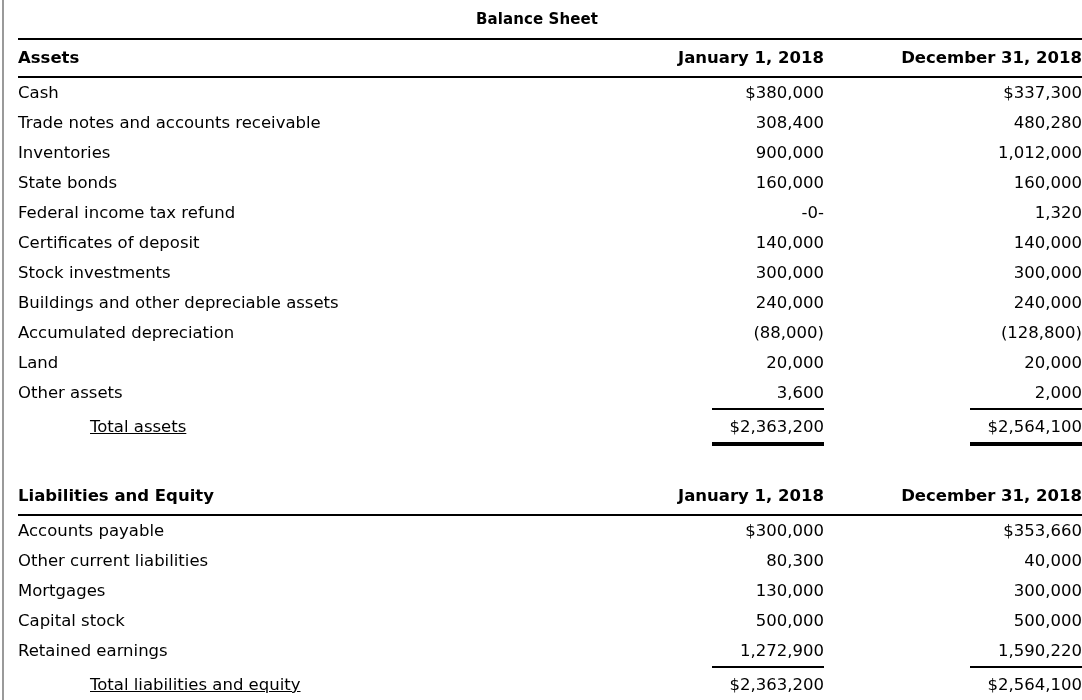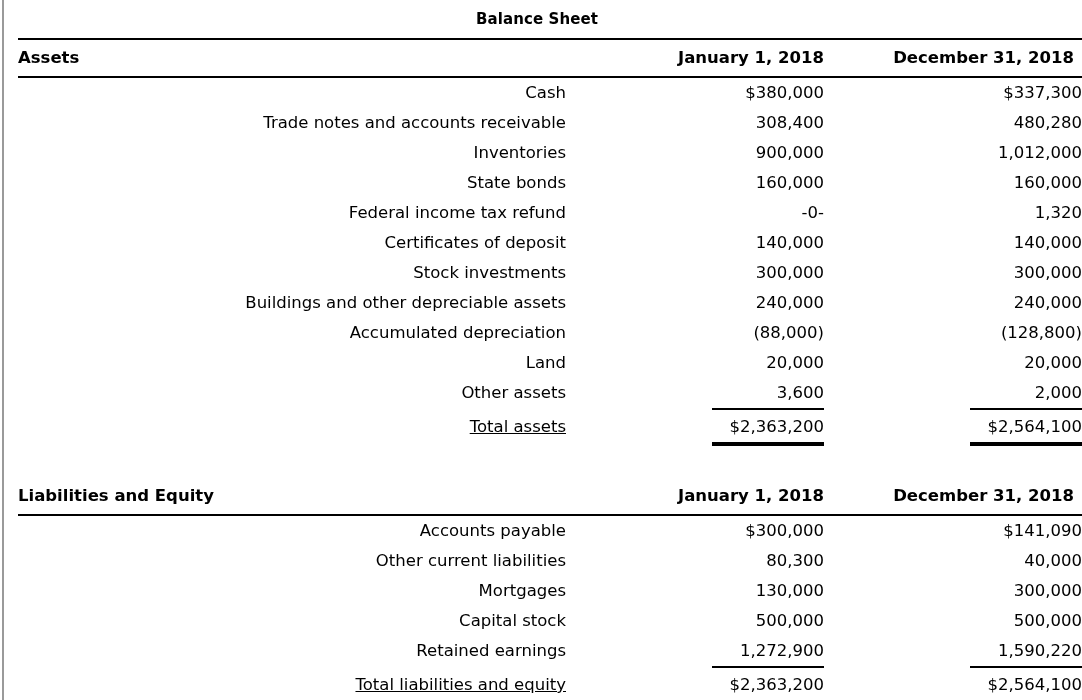--- a/index.html
+++ b/index.html
@@ -74,21 +74,21 @@
 
   
   tr.head-row th {
     font-weight: bold;
     font-size: 16.5px;
     height: 36px;
     line-height: 30px;
     white-space: nowrap;
   }
   tr.head-row th.lbl { text-align: left; }
-  tr.head-row th.val { text-align: right; padding-right: 8px; }
+  tr.head-row th.val { text-align: right; padding-right: 0px; }
   tr.head-row th.val.v1 { padding-right: 0px; }
 
   
   .rule-row td {
     padding: 0;
     height: 0;
     line-height: 0;
     font-size: 0;
   }
   .rule-line {
@@ -96,21 +96,21 @@
     background: #000000;
     width: 100%;
   }
 
   
   tr.data-row td {
     height: 30px;
     line-height: 30px;
     white-space: nowrap;
   }
-  tr.data-row td.lbl { text-align: right; }
+  tr.data-row td.lbl { text-align: left; }
   tr.data-row td.val { text-align: right; }
 
   td.lbl.indent { padding-left: 72px; text-decoration: underline; }
 
   
   .num {
     display: inline-block;
     min-width: 112px;
     text-align: right;
   }
@@ -243,21 +243,21 @@
       </tr>
       <tr class="rule-row">
         <td colspan="3">
             <div class="rule-line"></div>
           </td>
       </tr>
 
       <tr class="data-row">
         <td class="lbl">Accounts payable</td>
         <td class="val"><span class="num">$300,000</span></td>
-        <td class="val"><span class="num">$141,090</span></td>
+        <td class="val"><span class="num">$353,660</span></td>
       </tr>
       <tr class="data-row">
         <td class="lbl">Other current liabilities</td>
         <td class="val"><span class="num">80,300</span></td>
         <td class="val"><span class="num">40,000</span></td>
       </tr>
       <tr class="data-row">
         <td class="lbl">Mortgages</td>
         <td class="val"><span class="num">130,000</span></td>
         <td class="val"><span class="num">300,000</span></td>

